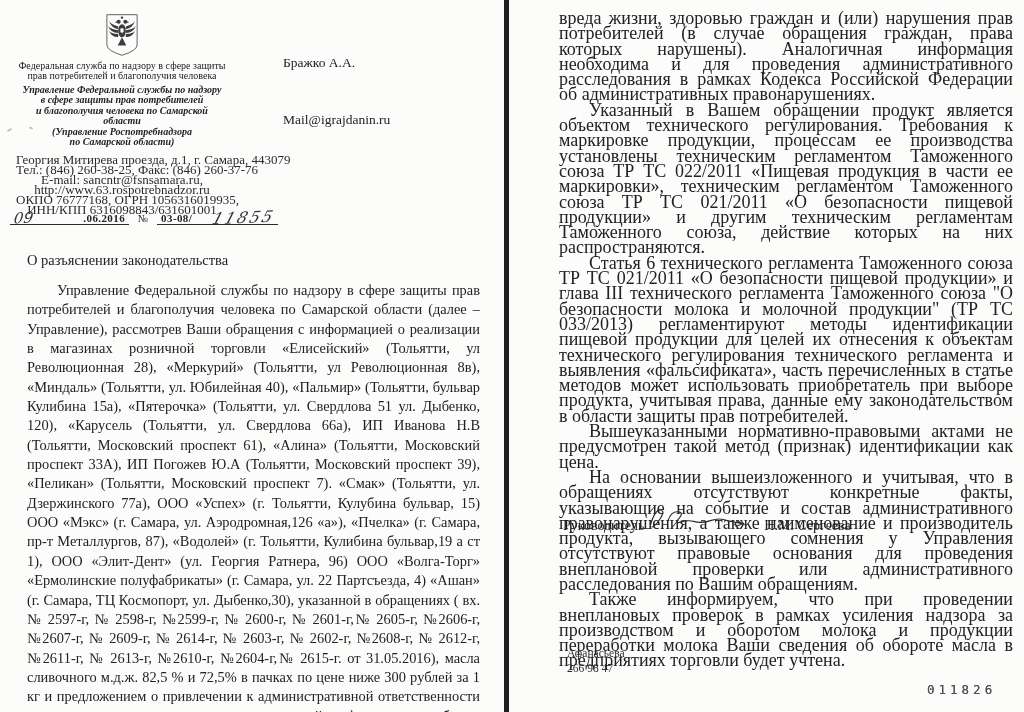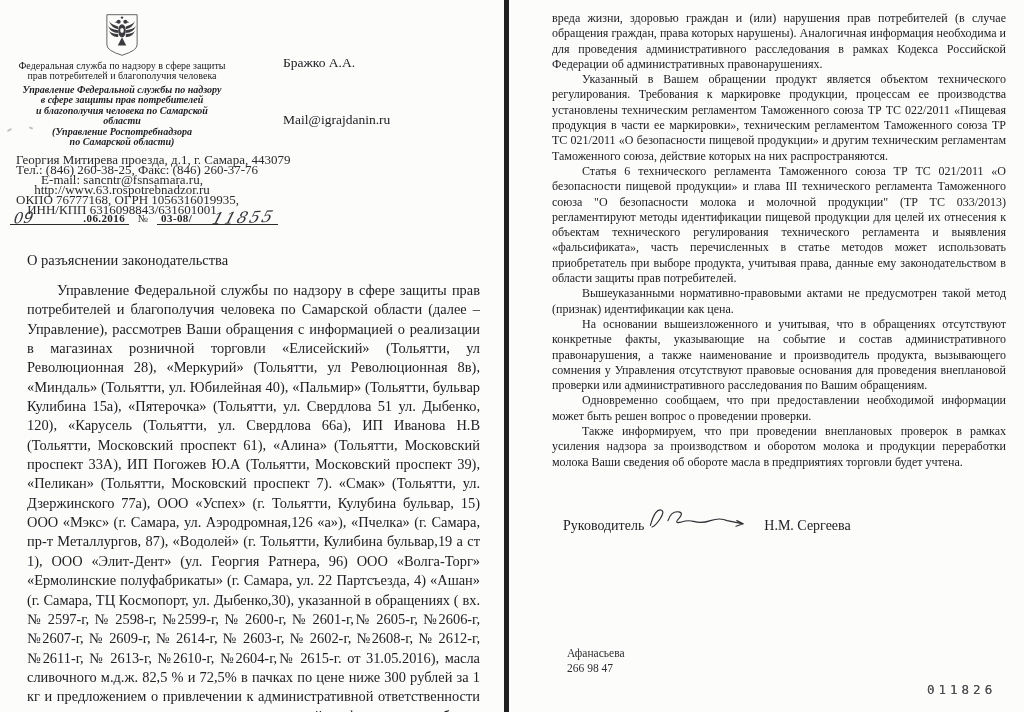--- a/index.html
+++ b/index.html
@@ -45,22 +45,22 @@
   .ref-row2 .uline{border-bottom:1px solid #2b2b2b;height:11px;display:inline-block;}
   .ref-row2 .w1{width:112px;margin:0 12px 0 8px;}
   .ref-row2 .w2{width:84px;margin-left:10px;}
 
   
   .subject{position:absolute;left:27px;top:252px;font-size:14.5px;}
   .body-left{position:absolute;left:27px;top:281px;width:453px;
     font-size:14.4px;line-height:19.35px;text-align:justify;}
   .body-left p{margin:0;text-indent:30px;}
 
-  .body-right{position:absolute;left:43px;top:11px;width:454px;
-    font-size:12px;line-height:15.3px;text-align:justify;}
+  .body-right{position:absolute;left:50px;top:11px;width:454px;
+    font-size:18px;line-height:15.3px;text-align:justify;}
   .body-right p{margin:0;text-indent:30px;}
   .body-right p.cont{text-indent:0;}
 
   
   .sig-row{position:absolute;left:54px;top:508px;width:414px;
     display:flex;justify-content:flex-start;align-items:center;font-size:14px;}
   .sig-scribble{transform:translateY(-5px);}
 
   
   .executor{position:absolute;left:46px;top:646px;font-size:11.5px;line-height:15px;color:#2c2c30;margin-left:12px;}
@@ -155,21 +155,20 @@
 <div class="divider"></div>
 
 <div class="page page-right">
 
   <div class="body-right">
     <p class="cont">вреда жизни, здоровью граждан и (или)  нарушения прав потребителей (в случае обращения граждан, права которых нарушены). Аналогичная информация необходима и для проведения административного расследования в рамках Кодекса Российской Федерации об административных правонарушениях.</p>
     <p>Указанный в Вашем обращении продукт является объектом технического регулирования. Требования к маркировке продукции, процессам ее производства установлены техническим регламентом Таможенного союза ТР ТС 022/2011 «Пищевая продукция в части ее маркировки», техническим регламентом Таможенного союза ТР ТС 021/2011 «О безопасности пищевой продукции» и другим техническим регламентам Таможенного союза, действие которых на них распространяются.</p>
     <p>Статья 6 технического регламента Таможенного союза ТР ТС 021/2011 «О безопасности пищевой продукции» и глава III технического регламента Таможенного союза "О безопасности молока и молочной продукции" (ТР ТС 033/2013) регламентируют методы идентификации пищевой продукции для целей их отнесения к объектам технического регулирования технического регламента и выявления «фальсификата», часть перечисленных в статье методов может использовать приобретатель при выборе продукта, учитывая права, данные ему законодательством в области защиты прав потребителей.</p>
     <p>Вышеуказанными нормативно-правовыми актами не предусмотрен такой метод (признак) идентификации как цена.</p>
     <p>На основании вышеизложенного и учитывая, что в обращениях отсутствуют конкретные факты, указывающие на событие и состав административного правонарушения, а также наименование и производитель продукта, вызывающего сомнения у Управления отсутствуют правовые основания для проведения внеплановой проверки или административного расследования по Вашим обращениям.</p>
-    <p>Одновременно сообщаем, что при предоставлении необходимой информации может быть решен вопрос о проведении проверки.</p>
     <p>Также информируем, что при проведении внеплановых проверок в рамках усиления надзора за производством и оборотом  молока и продукции переработки молока Ваши сведения об обороте масла в предприятиях торговли будет учтена.</p>
   </div>
 
   <div class="sig-row">
     <span>Руководитель</span>
     <span class="sig-scribble">
       <svg width="120" height="32" viewBox="0 0 150 40" xmlns="http://www.w3.org/2000/svg">
         <path d="M8 28 Q14 6 22 9 Q26 11 20 20 Q14 29 10 30 M30 22 Q34 10 43 11 Q50 12 44 19 Q37 26 46 24 Q55 21 62 23 Q72 26 83 22 Q95 18 104 22 L124 26 M124 26 l-8 -4 M124 26 l-9 3" fill="none" stroke="#2e2e33" stroke-width="1.5" stroke-linecap="round"></path>
       </svg>
     </span>

